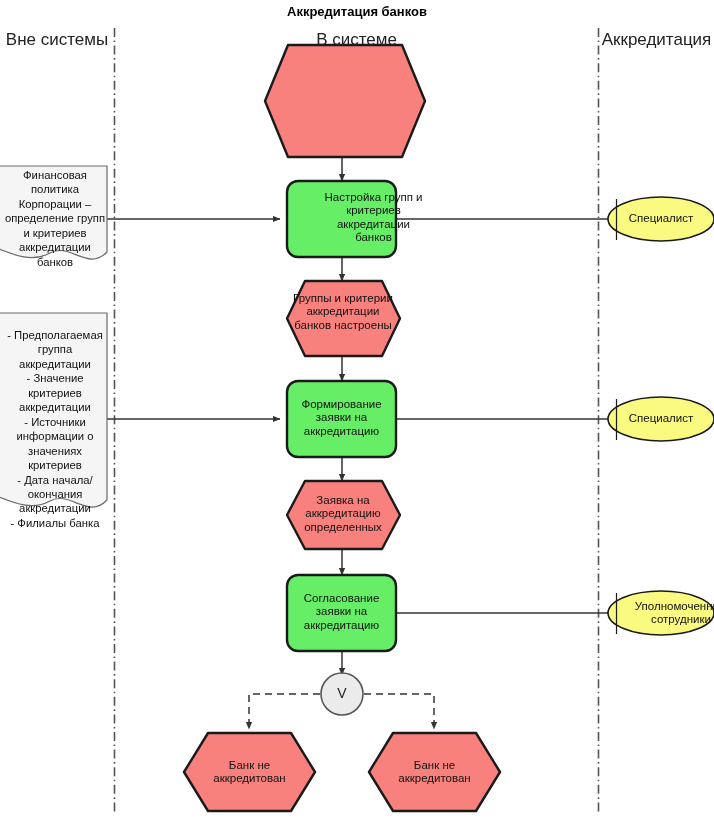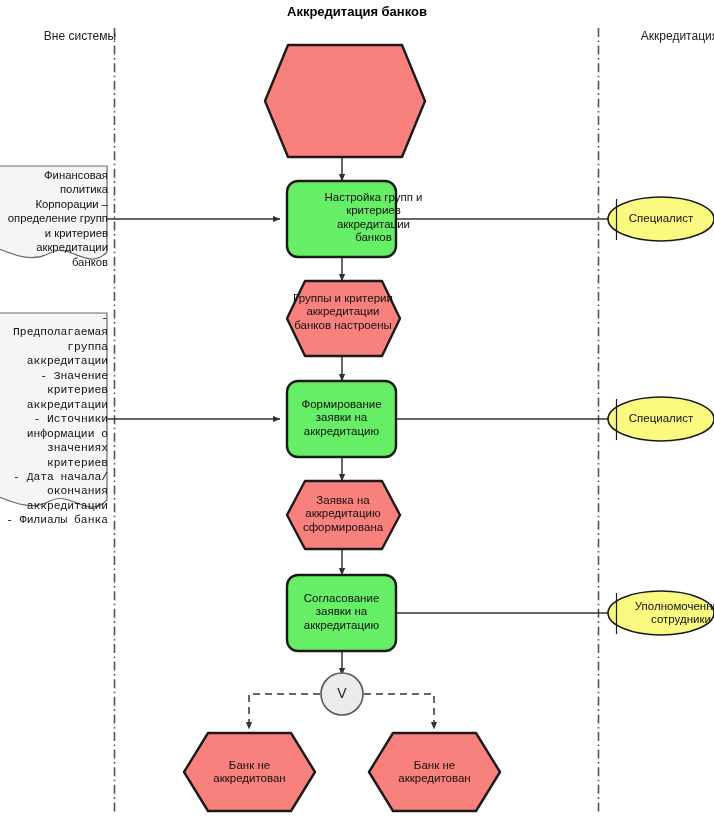--- a/index.html
+++ b/index.html
@@ -32,33 +32,32 @@
     line-height: 1.16;
     white-space: pre-line;
     pointer-events: none;
   }
   .title-text {
     font-size: 13px;
     font-weight: bold;
     color: #000;
   }
   .lane-head {
-    font-size: 12px;
+    font-size: 17px;
     color: #222;
-    padding-left: 23px;
   }
   .node-text {
     font-size: 11.5px;
     color: #111;
   }
   .note-text {
     position: absolute;
     font-size: 11.3px;
     line-height: 1.28;
-    text-align: right;
+    text-align: center;
     color: #111;
     white-space: pre-line;
     pointer-events: none;
   }
   .gw-text {
     font-size: 14px;
     color: #222;
   }
 </style>
 </head>
@@ -135,20 +134,21 @@
     <path d="M 393,733 L 476,733 L 500,772 L 476,811 L 393,811 L 369,772 Z" fill="#F8817D" stroke="#1a1a1a" stroke-width="2.4" stroke-linejoin="round"></path>
 
     <line x1="616.5" y1="199" x2="616.5" y2="240" stroke="#1a1a1a" stroke-width="1.2"></line>
     <line x1="616.5" y1="399" x2="616.5" y2="440" stroke="#1a1a1a" stroke-width="1.2"></line>
     <line x1="616.5" y1="593" x2="616.5" y2="634" stroke="#1a1a1a" stroke-width="1.2"></line>
   </svg>
 
   <div class="lbl title-text" style="left:0; top:4px; width:714px;">Аккредитация банков</div>
 
   <div class="lbl lane-head" style="left:0; top:30px; width:114px;">Вне системы</div>
+  <div class="lbl lane-head" style="left:115px; top:30px; width:483px;">В системе</div>
   <div class="lbl lane-head" style="left:599px; top:30px; width:115px;">Аккредитация</div>
 
 
   <div class="note-text" style="left:2px; top:168px; width:106px;">Финансовая
 политика
 Корпорации –
 определение групп
 и критериев
 аккредитации
 банков</div>
@@ -157,21 +157,21 @@
 критериев
 аккредитации
 банков</div>
 
   <div class="lbl node-text" style="left:612px; top:212px; width:98px;">Специалист</div>
 
   <div class="lbl node-text" style="left:285px; top:292px; width:116px;">Группы и критерии
 аккредитации
 банков настроены</div>
 
-  <div class="note-text" style="left:2px; top:311px; width:106px;font-family:Liberation Mono, monospace;">- Предполагаемая
+  <div class="note-text" style="left:2px; top:328px; width:106px;">- Предполагаемая
 группа
 аккредитации
 - Значение
 критериев
 аккредитации
 - Источники
 информации о
 значениях
 критериев
 - Дата начала/
@@ -180,21 +180,21 @@
 - Филиалы банка</div>
 
   <div class="lbl node-text" style="left:285px; top:398px; width:113px;">Формирование
 заявки на
 аккредитацию</div>
 
   <div class="lbl node-text" style="left:612px; top:412px; width:98px;">Специалист</div>
 
   <div class="lbl node-text" style="left:285px; top:494px; width:116px;">Заявка на
 аккредитацию
-сформирована</div>
+определенных</div>
 
   <div class="lbl node-text" style="left:285px; top:592px; width:113px;">Согласование
 заявки на
 аккредитацию</div>
 
   <div class="lbl node-text" style="left:609px; top:600px; width:104px;margin-left:20px;">Уполномоченные
 сотрудники</div>
 
   <div class="lbl gw-text" style="left:322px; top:685px; width:40px;">V</div>
 

